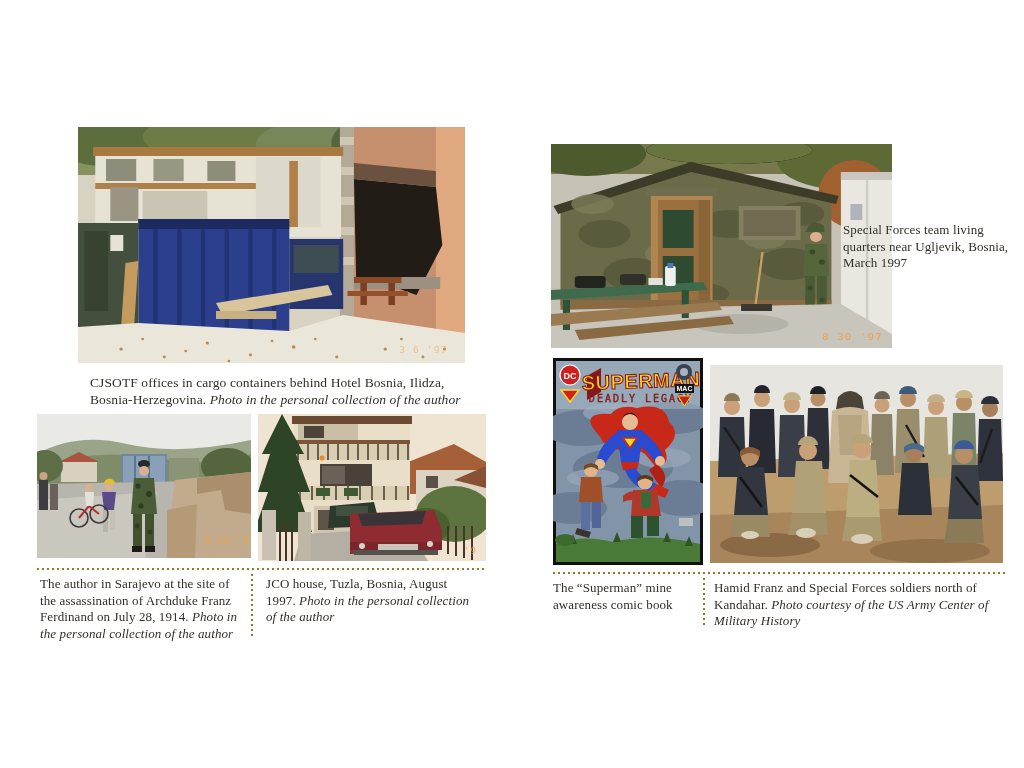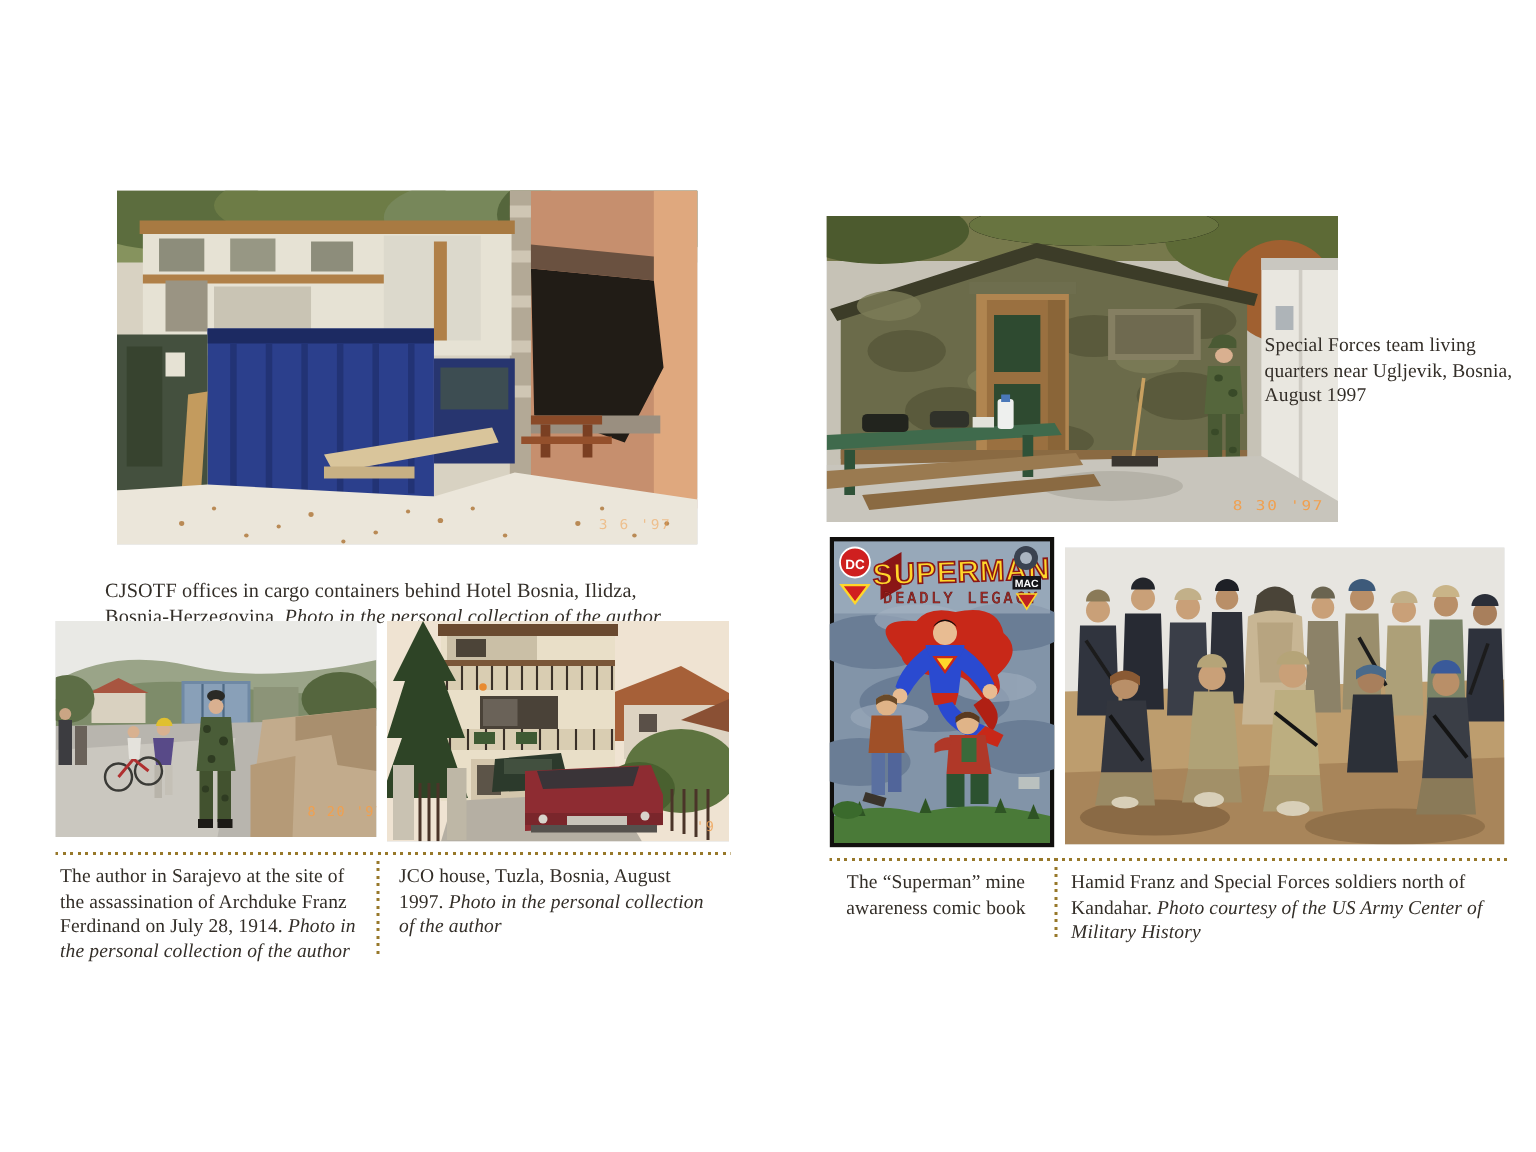--- a/index.html
+++ b/index.html
@@ -105,21 +105,21 @@
         <circle cx="220" cy="212" r="1.3"></circle>
         <circle cx="300" cy="212" r="1.3"></circle>
       <circle cx="60" cy="212" r="1.3"></circle>
         <circle cx="180" cy="214" r="1.3"></circle>
         <circle cx="340" cy="222" r="1.5"></circle>
     </g>
     <text class="ts" x="298" y="226" opacity="0.55">3 6 '97</text>
   </svg>
 </div>
 
-<div class="caption" style="left:70px;top:374px;width:374px;font-size:13.5px;margin-top:11px;">
+<div class="caption" style="left:90px;top:374px;width:374px;font-size:13.5px;">
   <span>CJSOTF offices in cargo containers behind Hotel Bosnia, Ilidza, Bosnia-Herzegovina. </span><span class="credit">Photo in the personal collection of  the author</span>
 </div>
 
 <div class="photo" style="left:37px;top:414px;width:214px;height:144px;">
   <svg viewBox="0 0 214 144" preserveAspectRatio="none">
     <rect width="214" height="144" fill="#e9e9e5"></rect>
 
     <path d="M0 40 Q40 18 90 30 T214 26 L214 60 L0 60 Z" fill="#9aa488"></path>
     <path d="M0 52 Q60 34 120 44 T214 40 L214 70 L0 70 Z" fill="#7e8c6a"></path>
 
@@ -343,21 +343,21 @@
     <rect x="20" y="132" width="26" height="12" rx="3" fill="#22241e"></rect>
     <rect x="58" y="130" width="22" height="11" rx="3" fill="#30322a"></rect>
     <rect x="96" y="122" width="9" height="20" rx="2" fill="#eef0ee"></rect>
     <rect x="98" y="119" width="5" height="5" fill="#4a78b8"></rect>
     <rect x="82" y="134" width="12" height="7" fill="#e2e2da"></rect>
     <text class="ts" x="228" y="196">8 30 '97</text>
   </svg>
 </div>
 
 <div class="caption" style="left:843px;top:222px;width:168px;">
-  <span>Special Forces team living quarters near Ugljevik, Bosnia, August 1997</span>
+  <span>Special Forces team living quarters near Ugljevik, Bosnia, March 1997</span>
 </div>
 
 <div class="photo" style="left:553px;top:358px;width:150px;height:207px;">
   <svg viewBox="0 0 150 207" preserveAspectRatio="none">
     <rect width="150" height="207" fill="#11100e"></rect>
     <rect x="3" y="3" width="144" height="201" fill="#8294a8"></rect>
 
     <g fill="#6a7d95">
       <ellipse cx="30" cy="70" rx="40" ry="18"></ellipse>
         <ellipse cx="120" cy="60" rx="38" ry="16"></ellipse>
@@ -516,19 +516,19 @@
       <ellipse cx="96" cy="168" rx="10" ry="5"></ellipse>
         <ellipse cx="152" cy="174" rx="11" ry="5"></ellipse>
       <ellipse cx="40" cy="170" rx="9" ry="4"></ellipse>
     </g>
   </svg>
 </div>
 
 <div class="hrule" style="left:553px;top:572px;width:455px;"></div>
 <div class="vrule" style="left:703px;top:578px;height:50px;"></div>
 
-<div class="caption" style="left:553px;top:580px;width:142px;text-align:center;">
+<div class="caption" style="left:553px;top:580px;width:142px;">
   <span>The “Superman” mine awareness comic book</span>
 </div>
 
 <div class="caption" style="left:714px;top:580px;width:296px;">
   <span>Hamid Franz and Special Forces soldiers north of Kandahar. </span><span class="credit">Photo courtesy of  the US Army Center of Military History</span>
 </div>
 
 </body></html>

